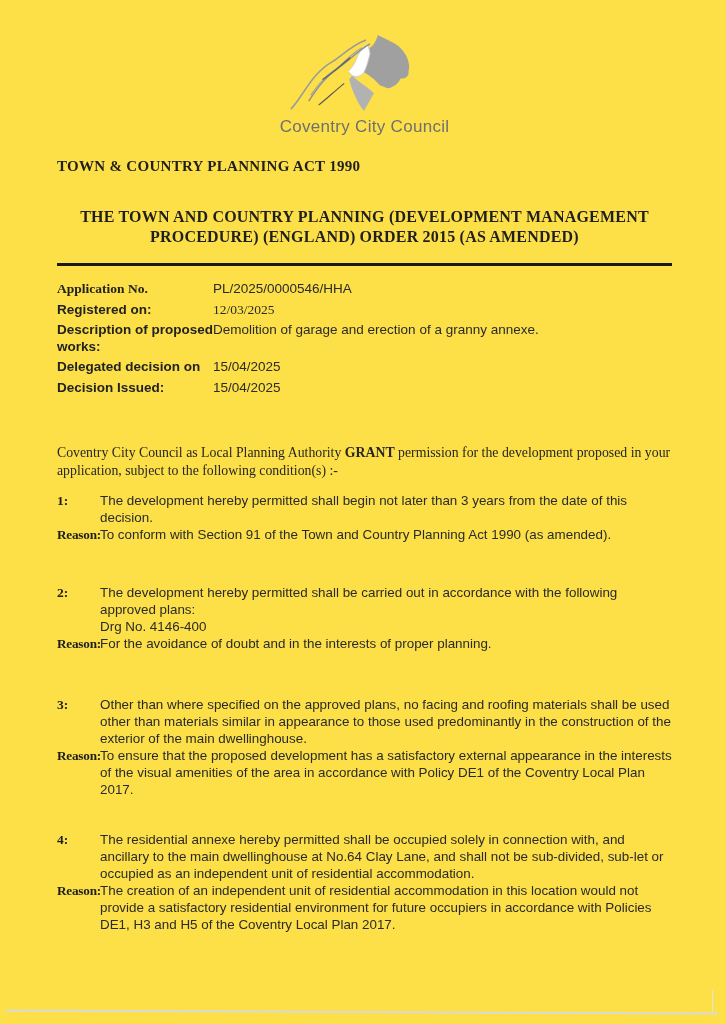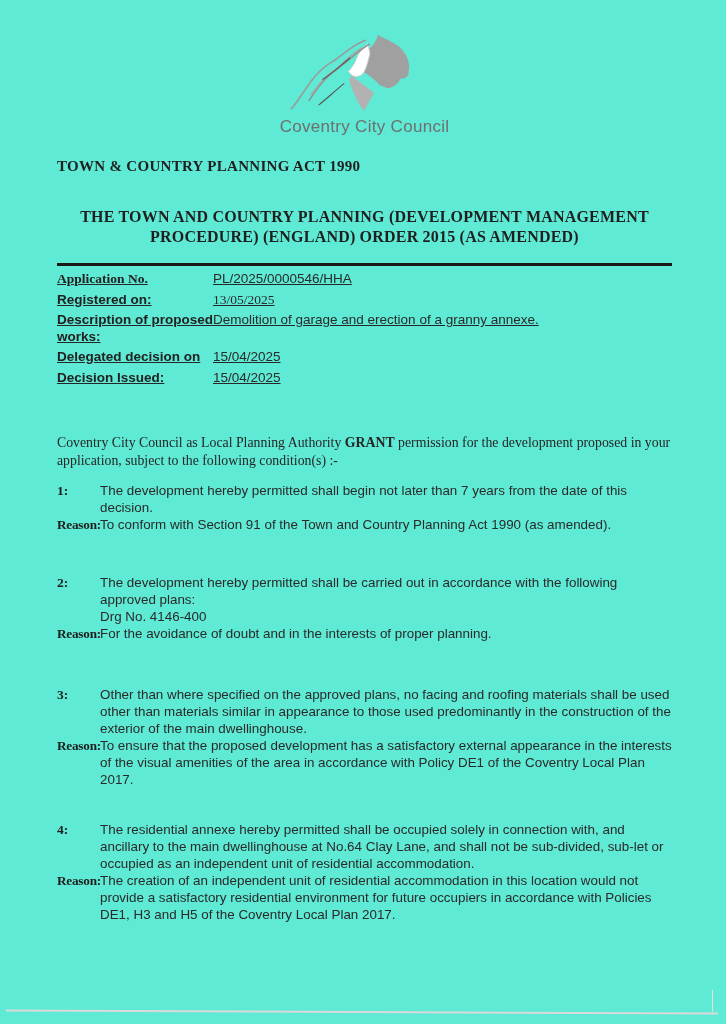--- a/index.html
+++ b/index.html
@@ -1,19 +1,19 @@
 <!DOCTYPE html>
 <html><head>
 <meta charset="utf-8">
 <style>
   html,body{margin:0;padding:0;background:#ffffff;}
   .page{
     position:relative;
     width:726px;height:1024px;
-    background:#5eead4;
+    background:#fde047;
     overflow:hidden;
     font-family:"Liberation Sans", sans-serif;
     color:#272727;
   }
   .content{padding:0 54px 0 57px;}
 
   
   .logo{margin-top:32px;text-align:center;}
   .logo svg{display:block;margin:0 auto;}
   .logo-text{
@@ -41,21 +41,21 @@
     font-size:16px;
     line-height:20px;
     letter-spacing:.2px;
     text-align:center;
     color:#1f1f1f;
   }
 
   .rule{height:3px;background:#191919;margin-top:16px;}
 
   
-  .details{margin-top:3px;text-decoration:underline;}
+  .details{margin-top:13px;}
   .drow{display:flex;padding:2px 0;font-size:13.5px;line-height:16.5px;}
   .dlabel{flex:none;width:156px;font-weight:bold;color:#222;}
   .dvalue{flex:1;color:#2a2a2a;}
   .serif{font-family:"Liberation Serif", serif;}
 
   
   .grant{
     margin:46px 0 0;
     font-family:"Liberation Serif", serif;
     font-size:13.8px;
@@ -126,42 +126,42 @@
 
     <div class="rule"></div>
 
     <div class="details">
       <div class="drow">
         <div class="dlabel serif">Application No.</div>
         <div class="dvalue">PL/2025/0000546/HHA</div>
       </div>
       <div class="drow">
         <div class="dlabel">Registered on:</div>
-        <div class="dvalue serif">13/05/2025</div>
+        <div class="dvalue serif">12/03/2025</div>
       </div>
       <div class="drow">
         <div class="dlabel">Description of proposed works:</div>
         <div class="dvalue">Demolition of garage and erection of a granny annexe.</div>
       </div>
       <div class="drow">
         <div class="dlabel">Delegated decision on</div>
         <div class="dvalue">15/04/2025</div>
       </div>
       <div class="drow">
         <div class="dlabel">Decision Issued:</div>
         <div class="dvalue">15/04/2025</div>
       </div>
     </div>
 
     <p class="grant"><span>Coventry City Council as Local Planning Authority </span><span class="b">GRANT</span><span> permission for the development proposed in your application, subject to the following condition(s) :-</span></p>
 
     <div class="cond c1">
       <div class="cbody">
         <span class="cnum">1:</span>
-        <div class="ctext">The development hereby permitted shall begin not later than 7 years from the date of this decision.</div>
+        <div class="ctext">The development hereby permitted shall begin not later than 3 years from the date of this decision.</div>
       </div>
       <div class="creason">
         <span class="rlabel">Reason:</span>
         <div class="rtext">To conform with Section 91 of the Town and Country Planning Act 1990 (as amended).</div>
       </div>
     </div>
 
     <div class="cond c2">
       <div class="cbody">
         <span class="cnum">2:</span>

